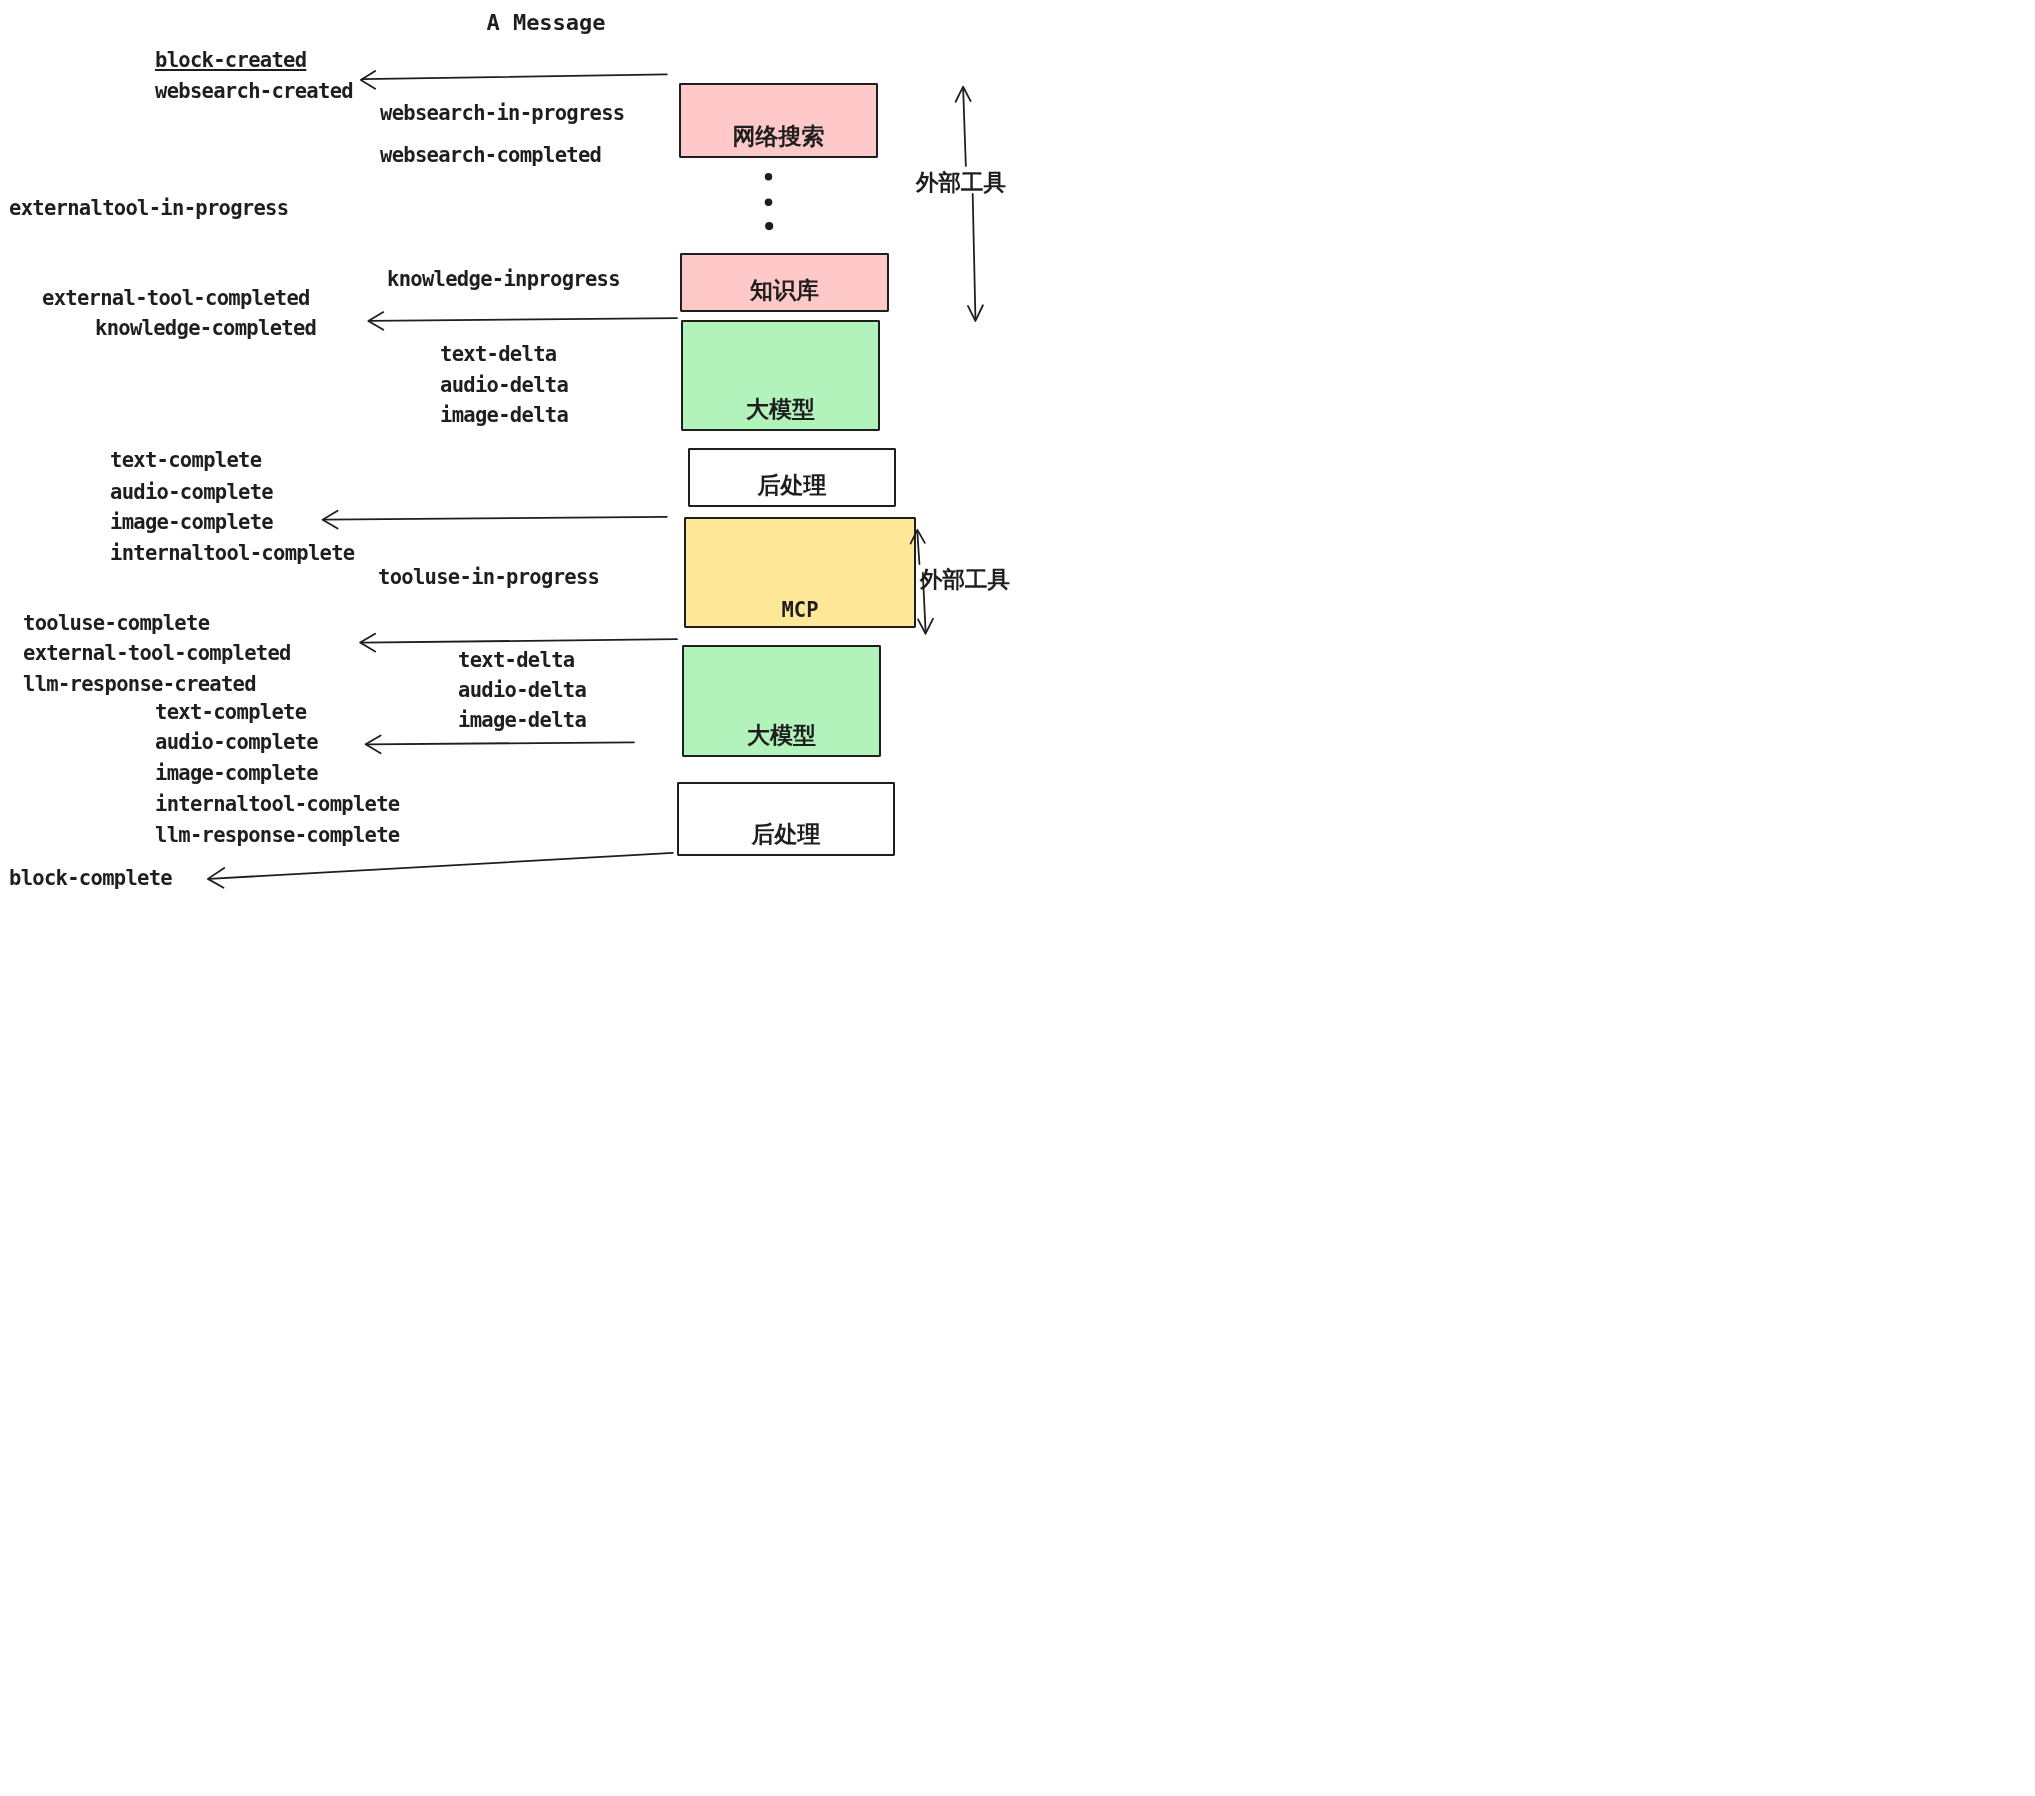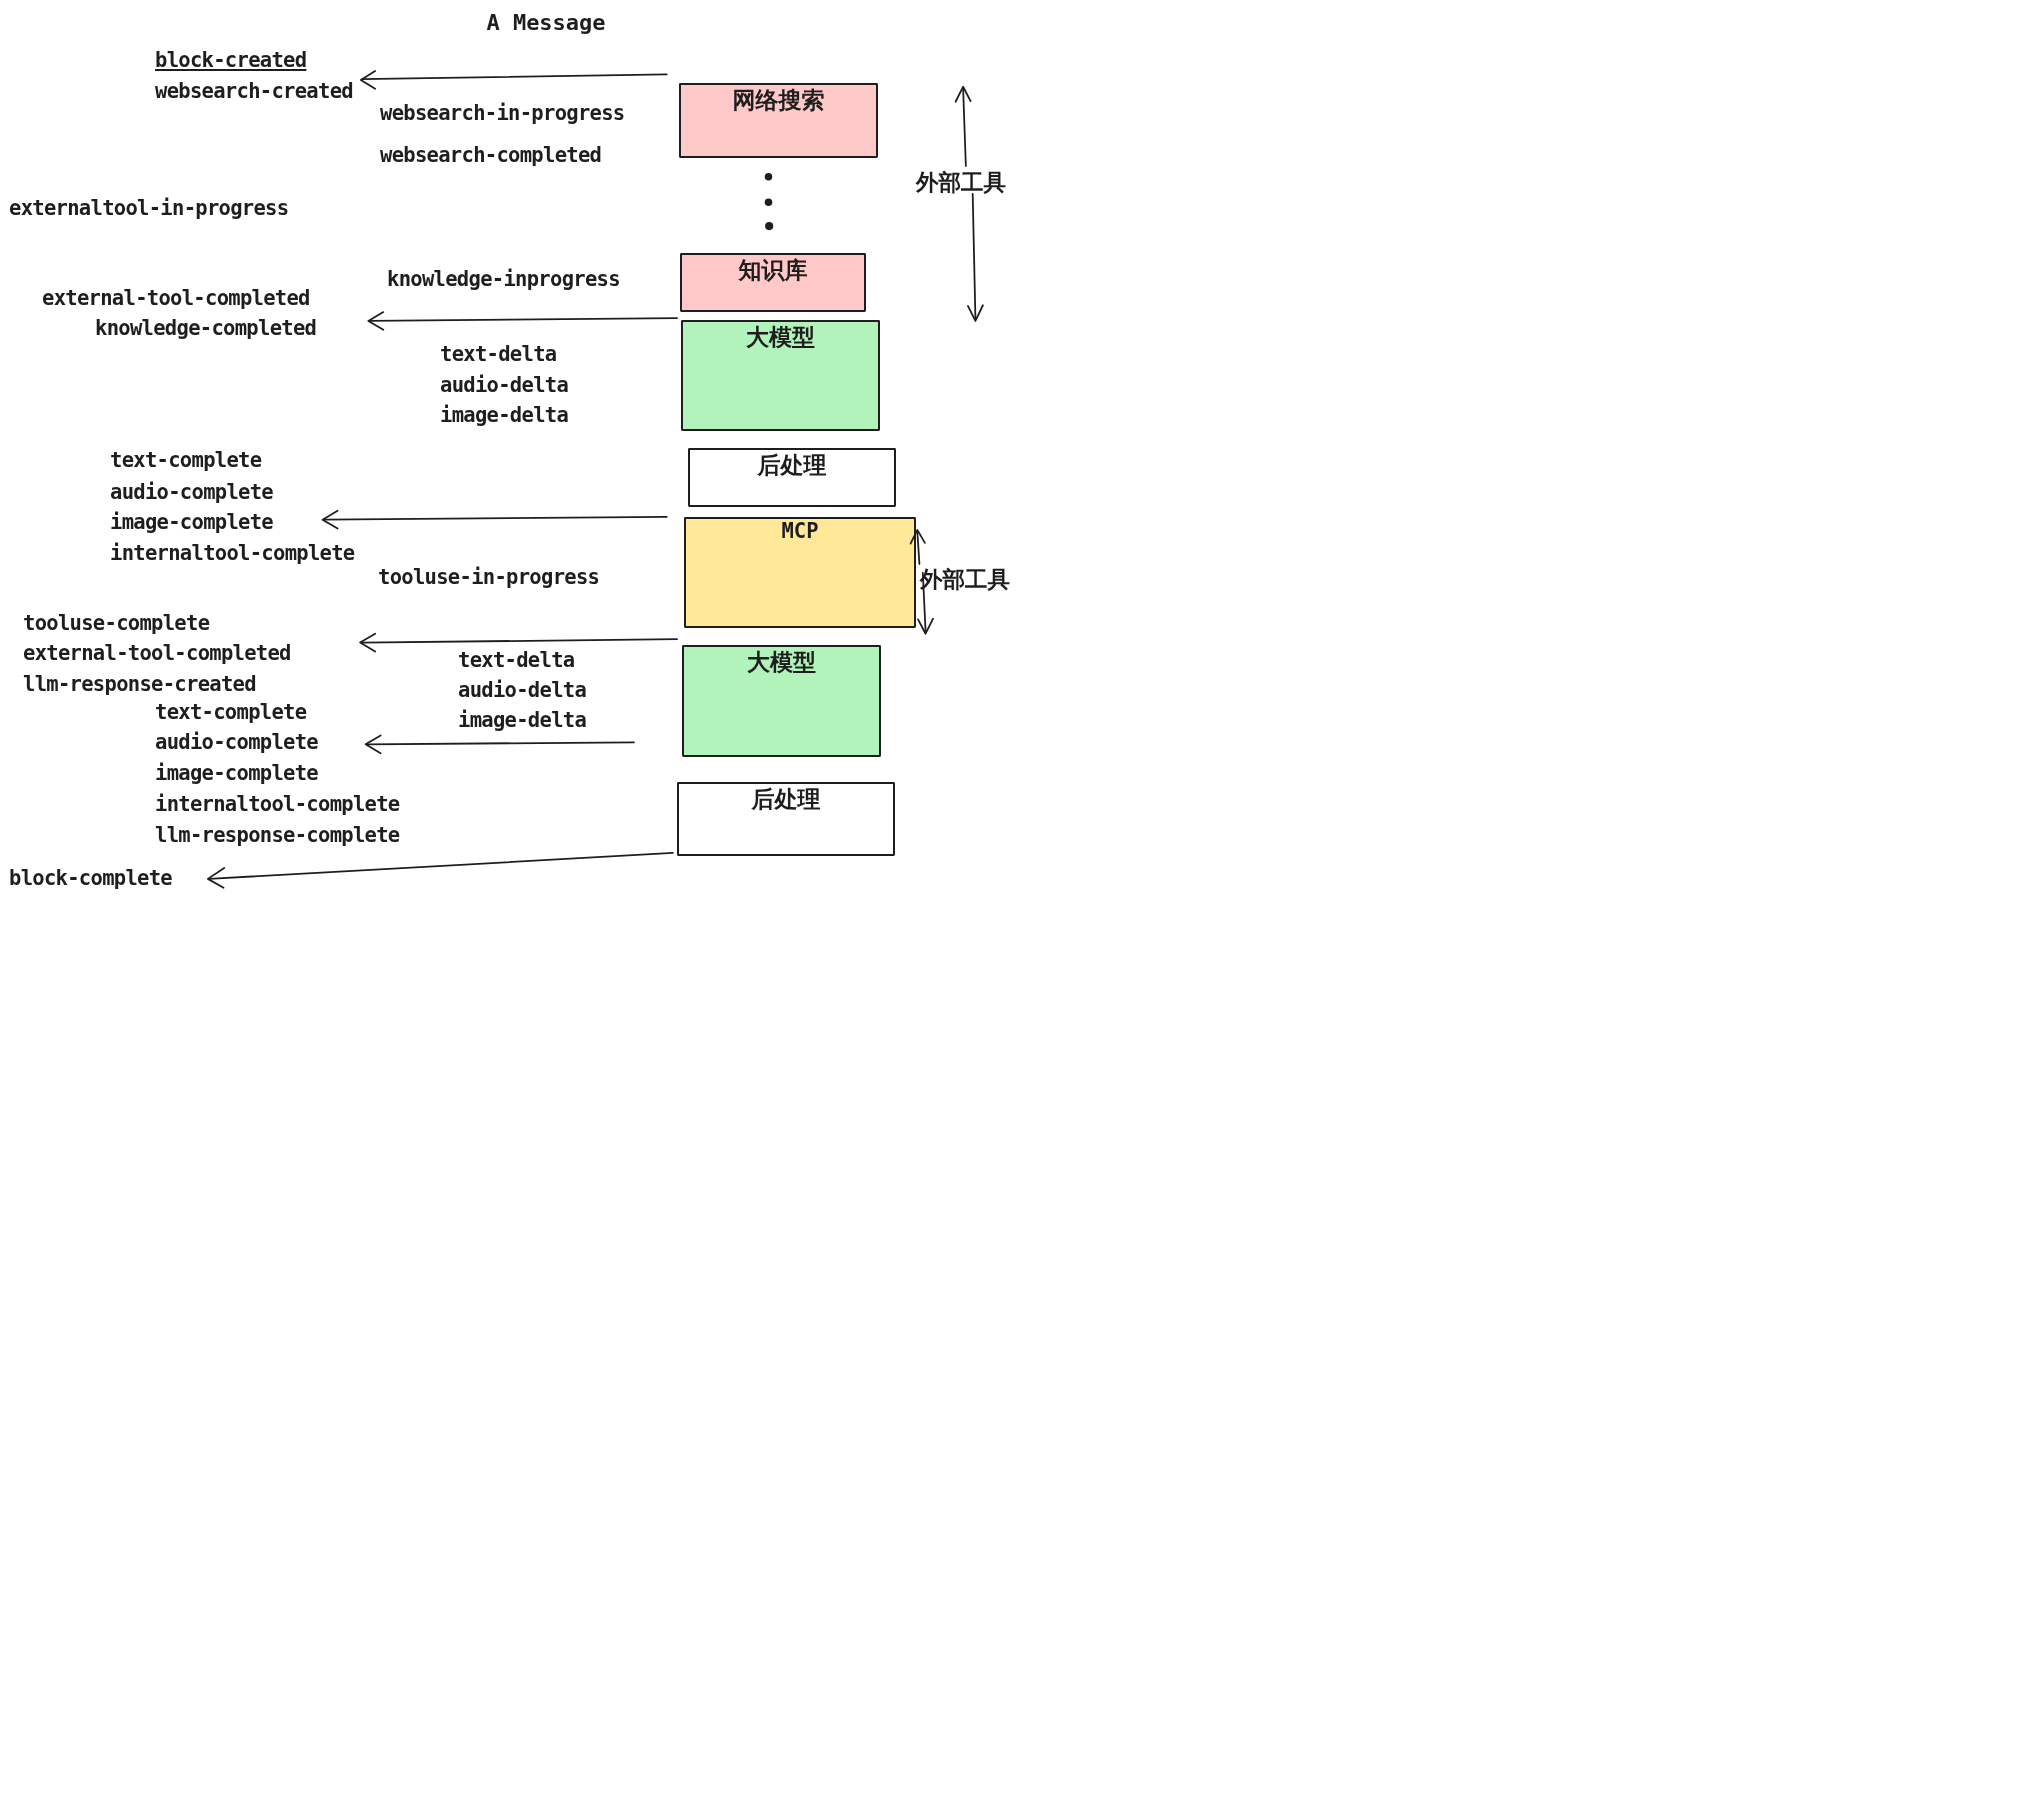--- a/index.html
+++ b/index.html
@@ -21,21 +21,21 @@
     position:absolute;
     font-size:20.5px;font-weight:bold;
     line-height:23px;
     white-space:nowrap;
     letter-spacing:-0.7px;
   }
   .node{
     position:absolute;
     border:2px solid #1e1e1e;
     border-radius:1.4px;
-    display:flex;align-items:flex-start;justify-content:center;
+    display:flex;align-items:flex-end;justify-content:center;
     box-sizing:border-box;
     padding-bottom:4.1px;
   }
   .node .lbl{
     font-family:"DejaVu Sans", sans-serif;
     font-size:23px;font-weight:600;
     white-space:nowrap;
   }
   .node.mono .lbl{
     font-family:"DejaVu Sans Mono", monospace;
@@ -88,21 +88,21 @@
   <div class="evt" style="left:458px;top:679px;">audio-delta</div>
   <div class="evt" style="left:458px;top:709px;">image-delta</div>
   <div class="evt" style="left:155px;top:762px;">image-complete</div>
   <div class="evt" style="left:155px;top:793px;">internaltool-complete</div>
   <div class="evt" style="left:155px;top:824px;">llm-response-complete</div>
   <div class="evt" style="left:9px;top:867px;">block-complete</div>
 
   <div class="node fill-pink" style="left: 679px; top: 83px; width: 199px; height: 75px; background: rgb(255, 201, 201);">
     <span class="lbl">网络搜索</span>
   </div>
-  <div class="node fill-pink" style="left: 680px; top: 253px; width: 186px; height: 59px; background: rgb(255, 201, 201);">
+  <div class="node fill-pink" style="left: 680px; top: 253px; width: 209px; height: 59px; background: rgb(255, 201, 201);">
     <span class="lbl">知识库</span>
   </div>
   <div class="node fill-green" style="left: 681px; top: 320px; width: 199px; height: 111px; background: rgb(178, 242, 187);">
     <span class="lbl">大模型</span>
   </div>
   <div class="node fill-white" style="left: 688px; top: 448px; width: 208px; height: 59px; background: rgb(255, 255, 255);">
     <span class="lbl">后处理</span>
   </div>
   <div class="node fill-yellow mono" style="left: 684px; top: 517px; width: 232px; height: 111px; background: rgb(255, 233, 153);">
     <span class="lbl">MCP</span>

